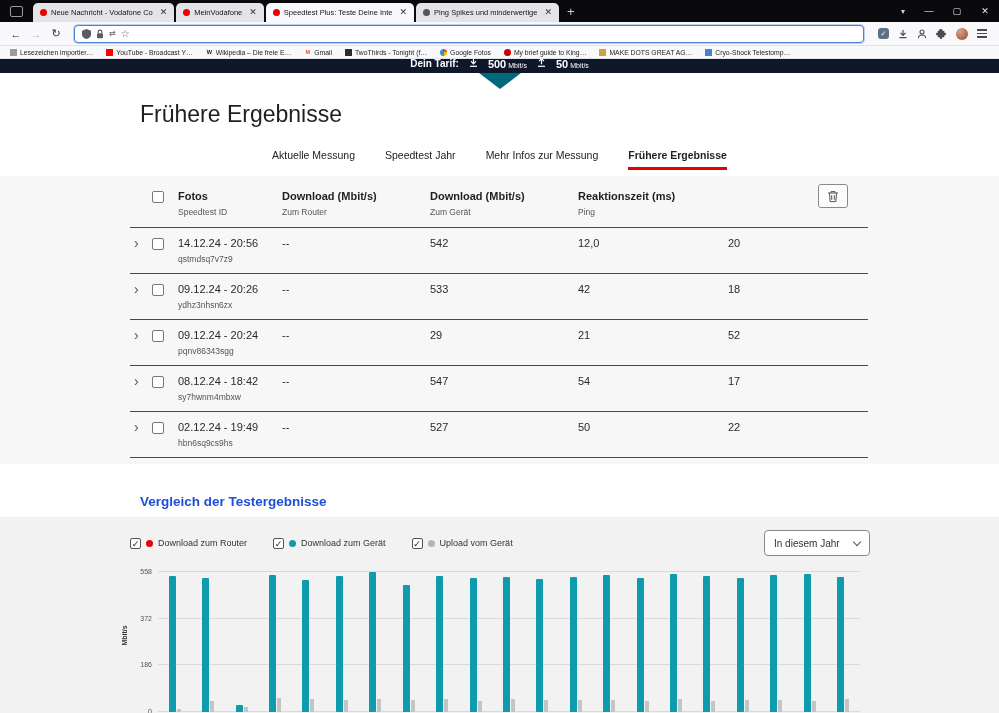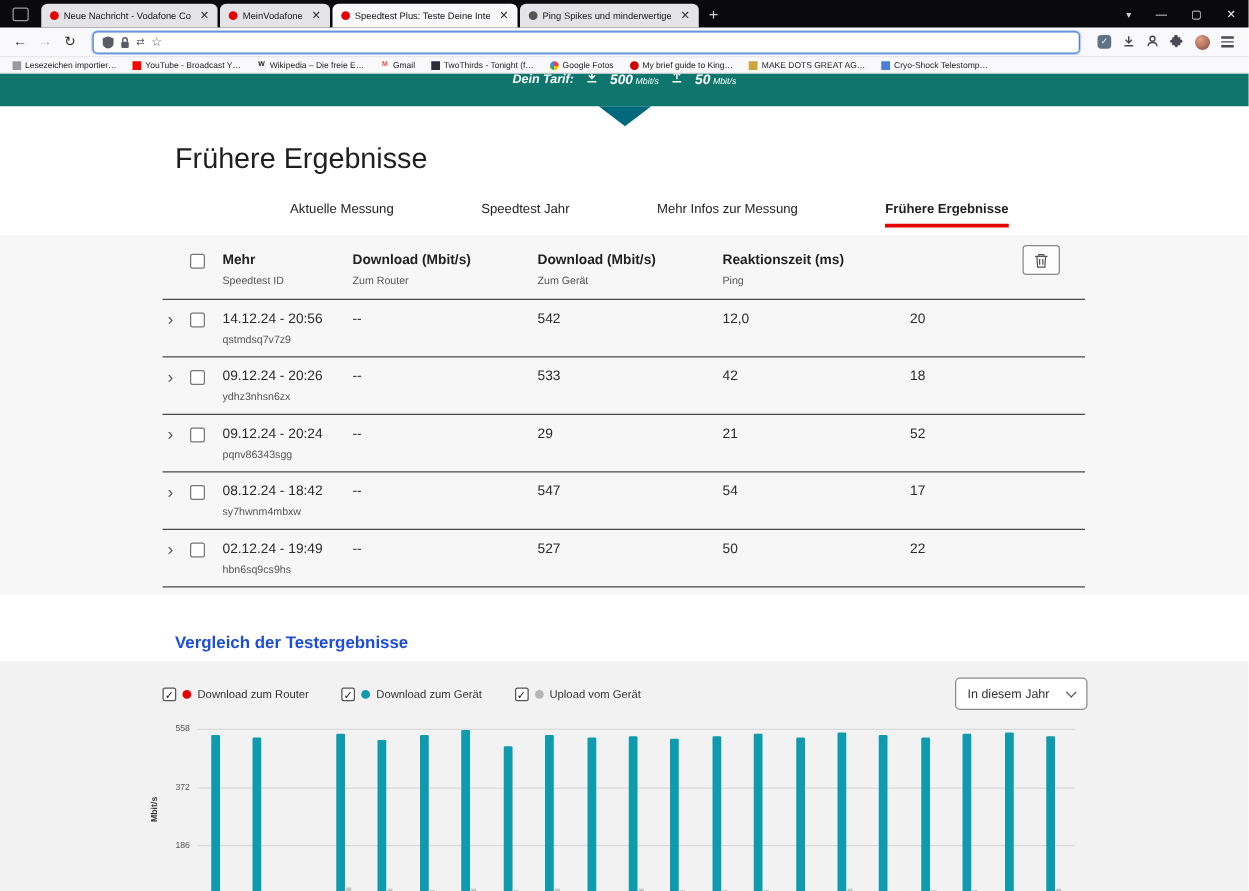--- a/index.html
+++ b/index.html
@@ -36,31 +36,31 @@
   .avatar { width:12px; height:12px; border-radius:50%; background:radial-gradient(circle at 35% 30%, #e0a184, #8a4a3a); }
   .burger { display:flex; flex-direction:column; gap:2px; }
   .burger i { display:block; width:10px; height:1.4px; background:#4a4a52; }
 
   .bookmarksbar { height:13px; background:#f9f9fb; border-bottom:1px solid #e2e2e8; display:flex; align-items:center; gap:13px; padding:0 10px; overflow:hidden; }
   .bookmark { display:flex; align-items:center; gap:3px; flex:none; }
   .bm-icon { width:7px; height:7px; flex:none; font-size:5.5px; line-height:7px; text-align:center; font-weight:bold; }
   .bm-label { font-size:6.8px; color:#1b1b21; white-space:nowrap; }
 
   
-  .tariff { height:26px; background:#0f766e; overflow:hidden;font-style:italic; }
+  .tariff { height:14px; background:#0f172a; overflow:hidden; }
   .tariff-inner { height:22px; margin-top:-7px; display:flex; align-items:center; justify-content:center; gap:9px; color:#fff; }
   .tariff-label { font-size:10px; font-weight:bold; }
   .tariff-num { font-size:11px; font-weight:bold; }
   .tariff-unit { font-size:7px; margin-left:2px; }
   .pointer { width:0; height:0; border-left:21px solid transparent; border-right:21px solid transparent; border-top:16px solid #00697c; margin:0 auto; }
 
   .page-title { margin:12px 0 0 140px; font-size:23px; font-weight:400; color:#1f1f1f; }
 
   .page-tabs { margin-top:21px; display:flex; justify-content:center; gap:30px; font-size:10.5px; color:#222; }
-  .page-tab { padding-bottom:6px; border-bottom:3px solid transparent;margin-left:40px; }
+  .page-tab { padding-bottom:6px; border-bottom:3px solid transparent; }
   .page-tab.active { font-weight:bold; border-bottom-color:#e60000; }
 
   .table-band { background:#f7f7f8; margin-top:6px; padding:1px 0 6px; }
   .results { margin:0 0 0 130px; width:738px; position:relative; color:#333; }
   .grid-row { display:grid; grid-template-columns:22px 26px 104px 148px 148px 150px auto; align-items:start; }
   .thead { padding:13px 0 10px; border-bottom:1px solid #4a4a4a; position:relative; }
   .th-t { font-size:11px; font-weight:bold; color:#1f1f1f; }
   .th-s { font-size:8.5px; color:#555; margin-top:5px; }
   .cb { width:12px; height:12px; border:1px solid #777; border-radius:2px; background:#fff; margin-top:1px; }
   .trash-btn { position:absolute; right:20px; top:7px; width:30px; height:24px; border:1px solid #8a8a8a; border-radius:3px;
@@ -249,21 +249,21 @@
     <span class="page-tab active">Frühere Ergebnisse</span>
   </div>
 
 <div class="table-band">
   <div class="results">
     <div class="grid-row thead">
       <div></div>
       <div class="cb"></div>
 
     <div class="th">
-          <div class="th-t">Mehr</div>
+          <div class="th-t">Fotos</div>
           <div class="th-s">Speedtest ID</div>
         </div>
         <div class="th">
           <div class="th-t">Download (Mbit/s)</div>
           <div class="th-s">Zum Router</div>
         </div>
         <div class="th">
           <div class="th-t">Download (Mbit/s)</div>
           <div class="th-s">Zum Gerät</div>
         </div>

